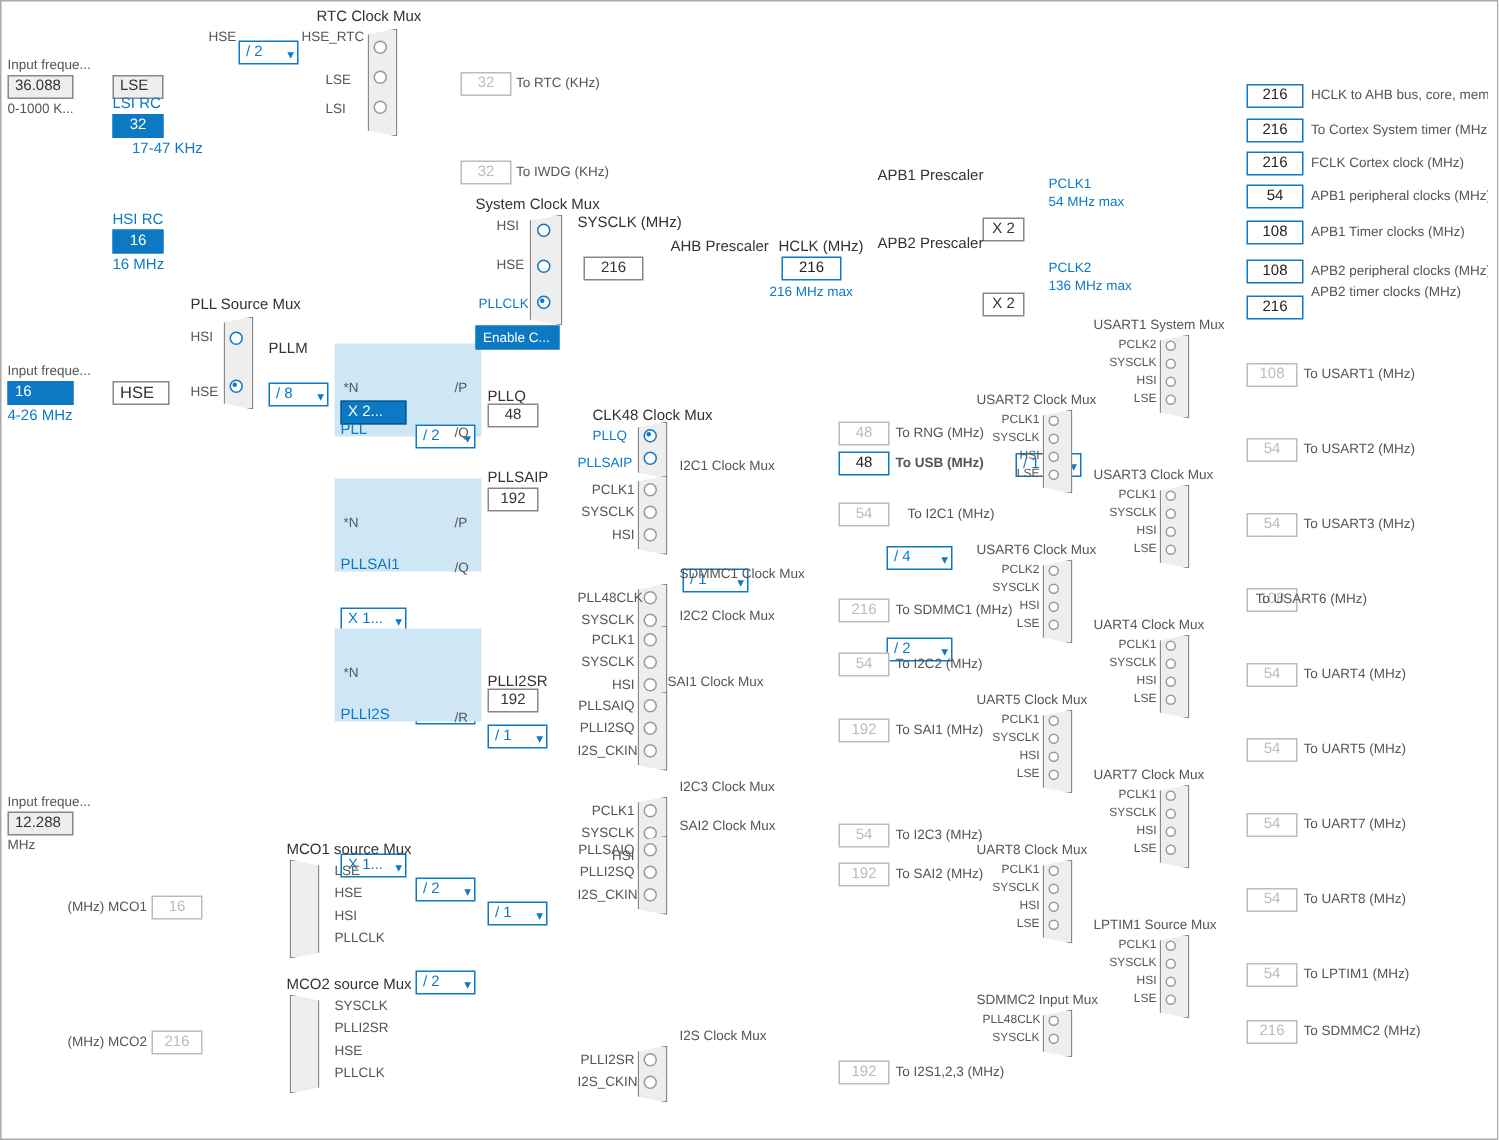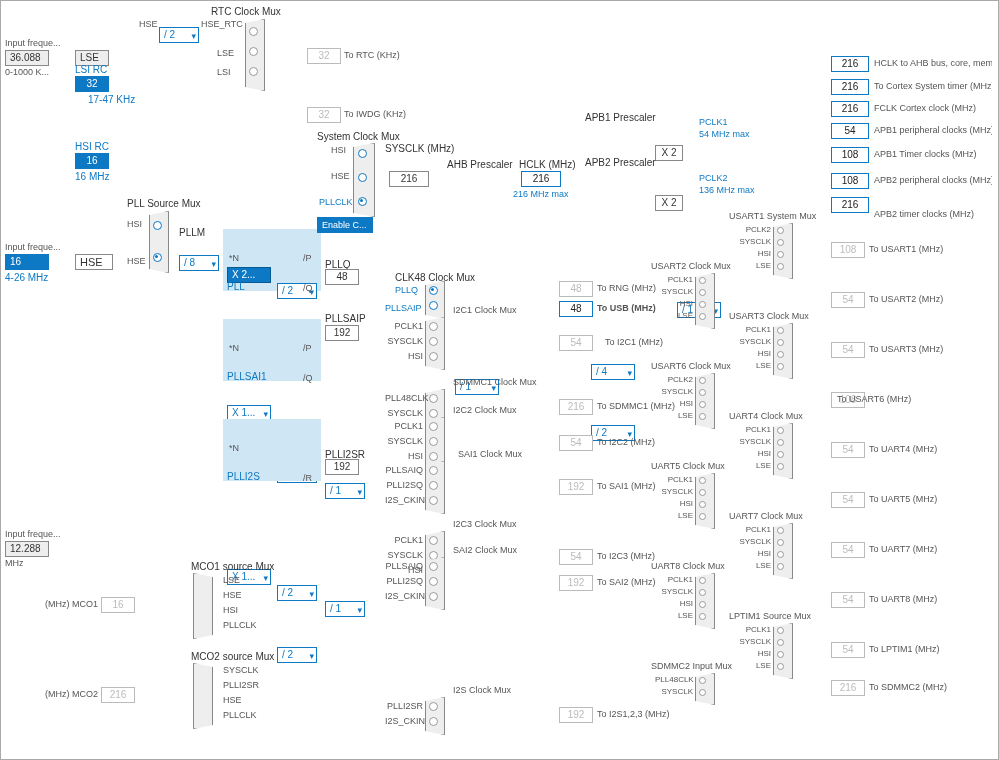--- a/index.html
+++ b/index.html
@@ -148,21 +148,21 @@
       <div class="lbl sm" style="left:873px;top:80px;max-width:118px;overflow:hidden">To Cortex System timer (MHz)</div>
       <div class="box val" style="left:830px;top:100px;width:38px">216</div>
       <div class="lbl sm" style="left:873px;top:102px;max-width:118px;overflow:hidden">FCLK Cortex clock (MHz)</div>
       <div class="box val" style="left:830px;top:122px;width:38px">54</div>
       <div class="lbl sm" style="left:873px;top:124px;max-width:118px;overflow:hidden">APB1 peripheral clocks (MHz)</div>
       <div class="box val" style="left:830px;top:146px;width:38px">108</div>
       <div class="lbl sm" style="left:873px;top:148px;max-width:118px;overflow:hidden">APB1 Timer clocks (MHz)</div>
       <div class="box val" style="left:830px;top:172px;width:38px">108</div>
       <div class="lbl sm" style="left:873px;top:174px;max-width:118px;overflow:hidden">APB2 peripheral clocks (MHz)</div>
       <div class="box val" style="left:830px;top:196px;width:38px">216</div>
-      <div class="lbl sm" style="left:873px;top:208px;max-width:118px;overflow:hidden">APB2 timer clocks (MHz)</div>
+      <div class="lbl sm" style="left:873px;top:188px;max-width:118px;overflow:hidden">APB2 timer clocks (MHz)</div>
     </div>
 
 <div class="lbl" style="left:394px;top:271px">CLK48 Clock Mux</div>
 <div class="lbl sm link" style="left:394px;top:284px">PLLQ</div>
 <div class="lbl sm link" style="left:384px;top:302px">PLLSAIP</div>
 <div class="mux" style="left:424px;top:280px;height:36px"></div>
 <div class="radio on" style="left:428px;top:285px"></div>
 <div class="radio" style="left:428px;top:300px"></div>
 <div class="box valg" style="left:558px;top:280px;width:34px">48</div>
 <div class="lbl sm" style="left:596px;top:282px">To RNG (MHz)</div>
@@ -191,21 +191,21 @@
       <div class="lbl sm" style="left:452px;top:404px">I2C2 Clock Mux</div>
       <div class="mux" style="left:424px;top:416px;height:51px"></div>
       <div class="lbl sm" style="left:384px;top:420px;text-align:right;width:38px">PCLK1</div>
       <div class="radio radioG" style="left:428px;top:421px"></div>
       <div class="lbl sm" style="left:384px;top:435px;text-align:right;width:38px">SYSCLK</div>
       <div class="radio radioG" style="left:428px;top:436px"></div>
       <div class="lbl sm" style="left:384px;top:450px;text-align:right;width:38px">HSI</div>
       <div class="radio radioG" style="left:428px;top:451px"></div>
       <div class="box valg" style="left:558px;top:433.5px;width:34px">54</div>
       <div class="lbl sm" style="left:596px;top:435.5px">To I2C2 (MHz)</div>
-      <div class="lbl sm" style="left:457px;top:448px">SAI1 Clock Mux</div>
+      <div class="lbl sm" style="left:444px;top:448px">SAI1 Clock Mux</div>
       <div class="mux" style="left:424px;top:460px;height:51px"></div>
       <div class="lbl sm" style="left:384px;top:464px;text-align:right;width:38px">PLLSAIQ</div>
       <div class="radio radioG" style="left:428px;top:465px"></div>
       <div class="lbl sm" style="left:384px;top:479px;text-align:right;width:38px">PLLI2SQ</div>
       <div class="radio radioG" style="left:428px;top:480px"></div>
       <div class="lbl sm" style="left:384px;top:494px;text-align:right;width:38px">I2S_CKIN</div>
       <div class="radio radioG" style="left:428px;top:495px"></div>
       <div class="box valg" style="left:558px;top:477.5px;width:34px">192</div>
       <div class="lbl sm" style="left:596px;top:479.5px">To SAI1 (MHz)</div>
       <div class="lbl sm" style="left:452px;top:518px">I2C3 Clock Mux</div>

